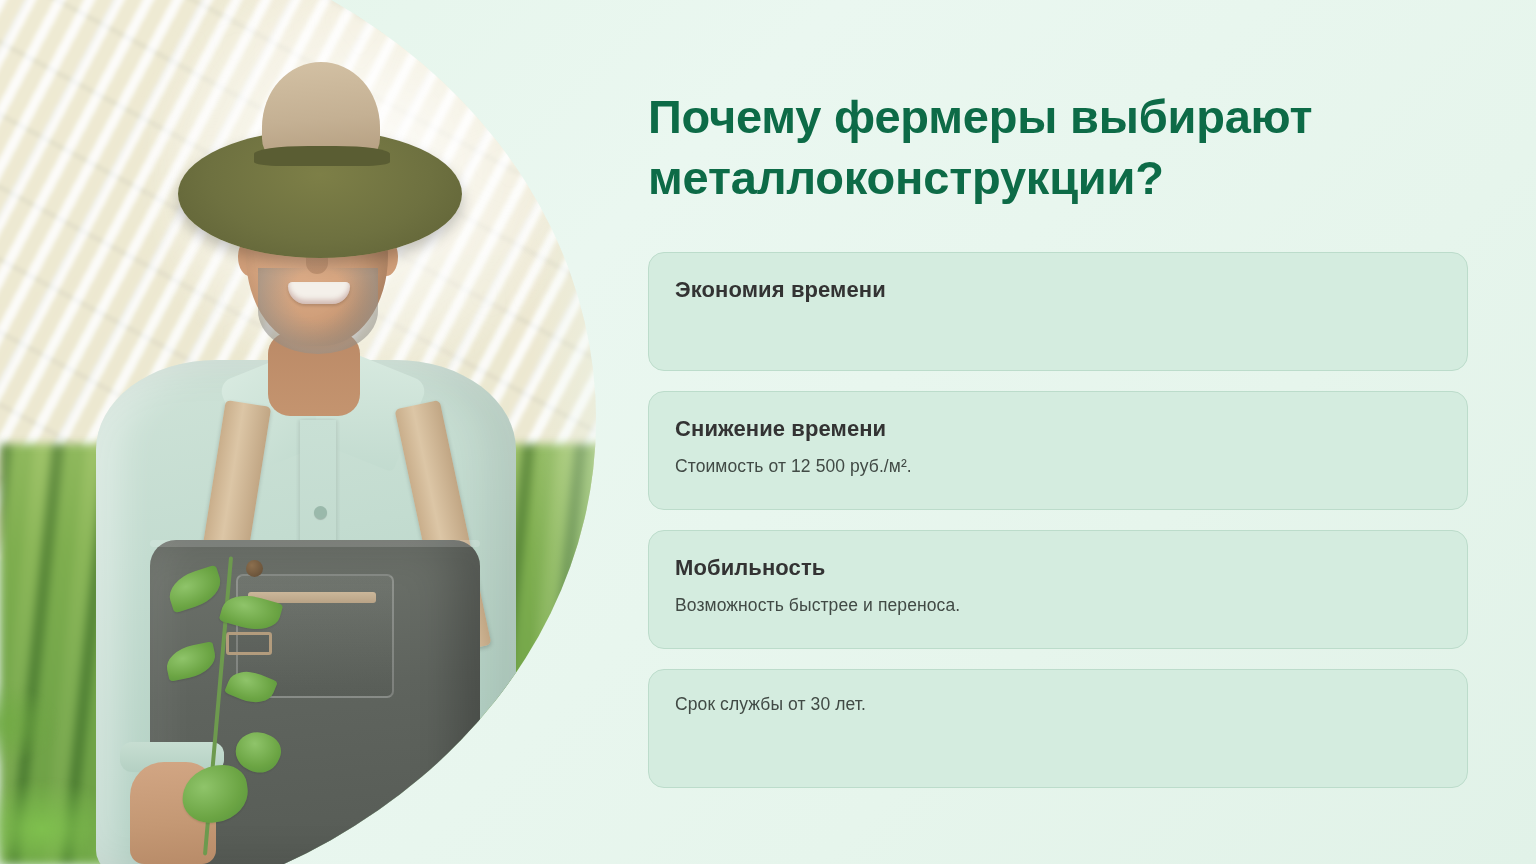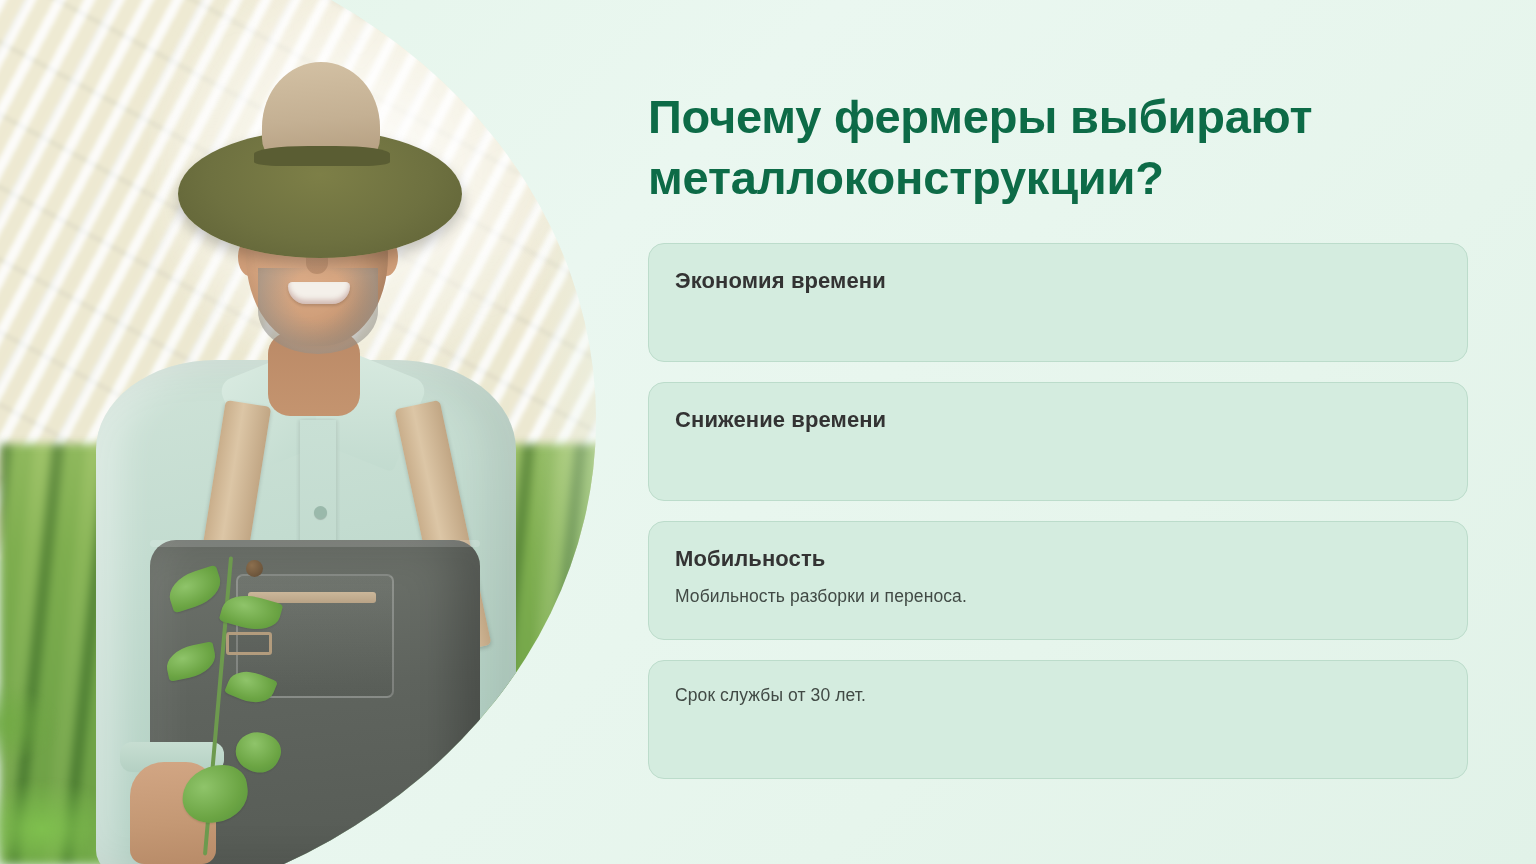--- a/index.html
+++ b/index.html
@@ -315,21 +315,21 @@
     margin: 0;
     font-size: 47px;
     line-height: 1.30;
     font-weight: bold;
     color: #0d6b47;
     letter-spacing: -0.2px;
   }
 
   .cards {
     position: absolute;
-    top: 243px;
+    top: 252px;
     left: 0;
     width: 820px;
     display: flex;
     flex-direction: column;
     gap: 20px;
   }
   .card {
     box-sizing: border-box;
     width: 820px;
     height: 119px;
@@ -413,25 +413,26 @@
     <h1 class="headline">Почему фермеры выбирают металлоконструкции?</h1>
 
     <div class="cards">
 
       <div class="card">
         <p class="card-title">Экономия времени</p>
       </div>
 
       <div class="card">
         <p class="card-title">Снижение времени</p>
+        <p class="card-desc">Стоимость от 12 500 руб./м².</p>
       </div>
 
       <div class="card">
         <p class="card-title">Мобильность</p>
-        <p class="card-desc">Мобильность разборки и переноса.</p>
+        <p class="card-desc">Возможность быстрее и переноса.</p>
       </div>
 
       <div class="card">
         <p class="card-desc">Срок службы от 30 лет.</p>
       </div>
 
     </div>
   </div>
 
 </div>

